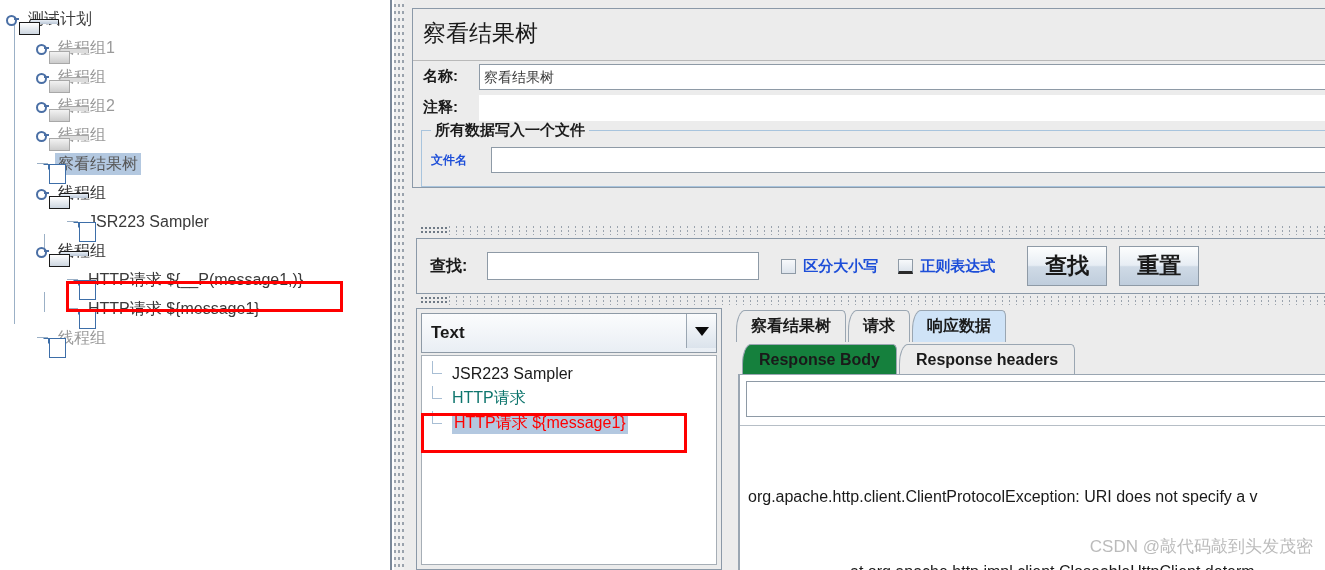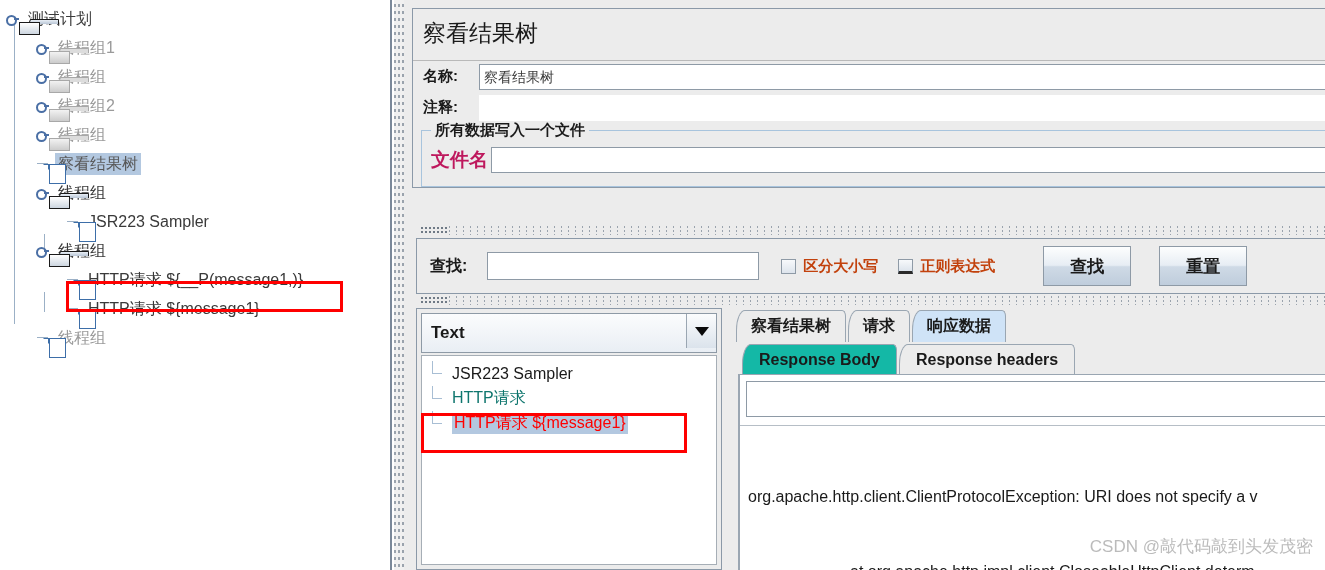--- a/index.html
+++ b/index.html
@@ -223,21 +223,21 @@
     padding: 0 4px;
     font-size: 15px;
     color: #1a1a1a;
     font-weight: bold;
   }
   .gb-row {
     display: flex; align-items: center;
     padding-left: 9px; height: 36px;
   }
   .gb-label {
-    font-size: 19px; color: #be185d; font-weight: bold;
+    font-size: 12px; color: #1d4ed8; font-weight: bold;
     flex: 0 0 60px;
   }
 
   
   #search-bar {
     position: absolute;
     left: 12px; top: 238px;
     width: 1000px; height: 56px;
     background: #ececec;
     border: 1px solid #8b99a8;
@@ -254,28 +254,28 @@
     margin-right: 22px;
   }
   .chk-wrap { display: flex; align-items: center; margin-right: 20px; }
   .chk {
     width: 15px; height: 15px;
     background: linear-gradient(#f7f9fb, #dde4ec);
     border: 1px solid #8e9aa6;
     margin-right: 7px;
   }
   .chk.shaded { border-bottom: 3px solid #2a2a2a; }
-  .chk-label { font-size: 15px; color: #c2410c; font-weight: bold; }
+  .chk-label { font-size: 15px; color: #1d4ed8; font-weight: bold; }
   .btn {
-    width: 88px; height: 40px;
+    width: 80px; height: 40px;
     background: linear-gradient(#fdfefe 0%, #e7edf4 48%, #cfdae6 52%, #bfcddc 100%);
     border: 1px solid #8e9aa6;
-    font-size: 17px; font-weight: bold; color: #1a1a1a;
+    font-size: 22px; font-weight: bold; color: #1a1a1a;
     display: flex; align-items: center; justify-content: center;
-    margin-left: 28px;
+    margin-left: 12px;
   }
 
   
   #results-area {
     position: absolute;
     left: 12px; top: 308px;
     width: 1000px; height: 262px;
   }
   #result-tree-pane {
     position: absolute;
@@ -367,21 +367,21 @@
     display: flex; align-items: center;
     margin-right: 2px;
   }
   .tab.active { background: #cfe3f7; }
   .tabs-row.sub { height: 32px; background: transparent; padding-left: 8px; }
   .tab.sub {
     height: 30px;
     padding: 0 16px;
     font-size: 16px;
   }
-  .tab.sub.active { background: #14b8a6; }
+  .tab.sub.active { background: #15803d; }
   .tab-content {
     position: absolute;
     left: 4px; top: 66px; right: 0; bottom: 0;
     background: #ffffff;
     border-top: 1px solid #9aa6b2;
     border-left: 2px solid #9aa6b2;
     overflow: hidden;
   }
   .tc-search {
     margin: 6px 6px 0 6px;

